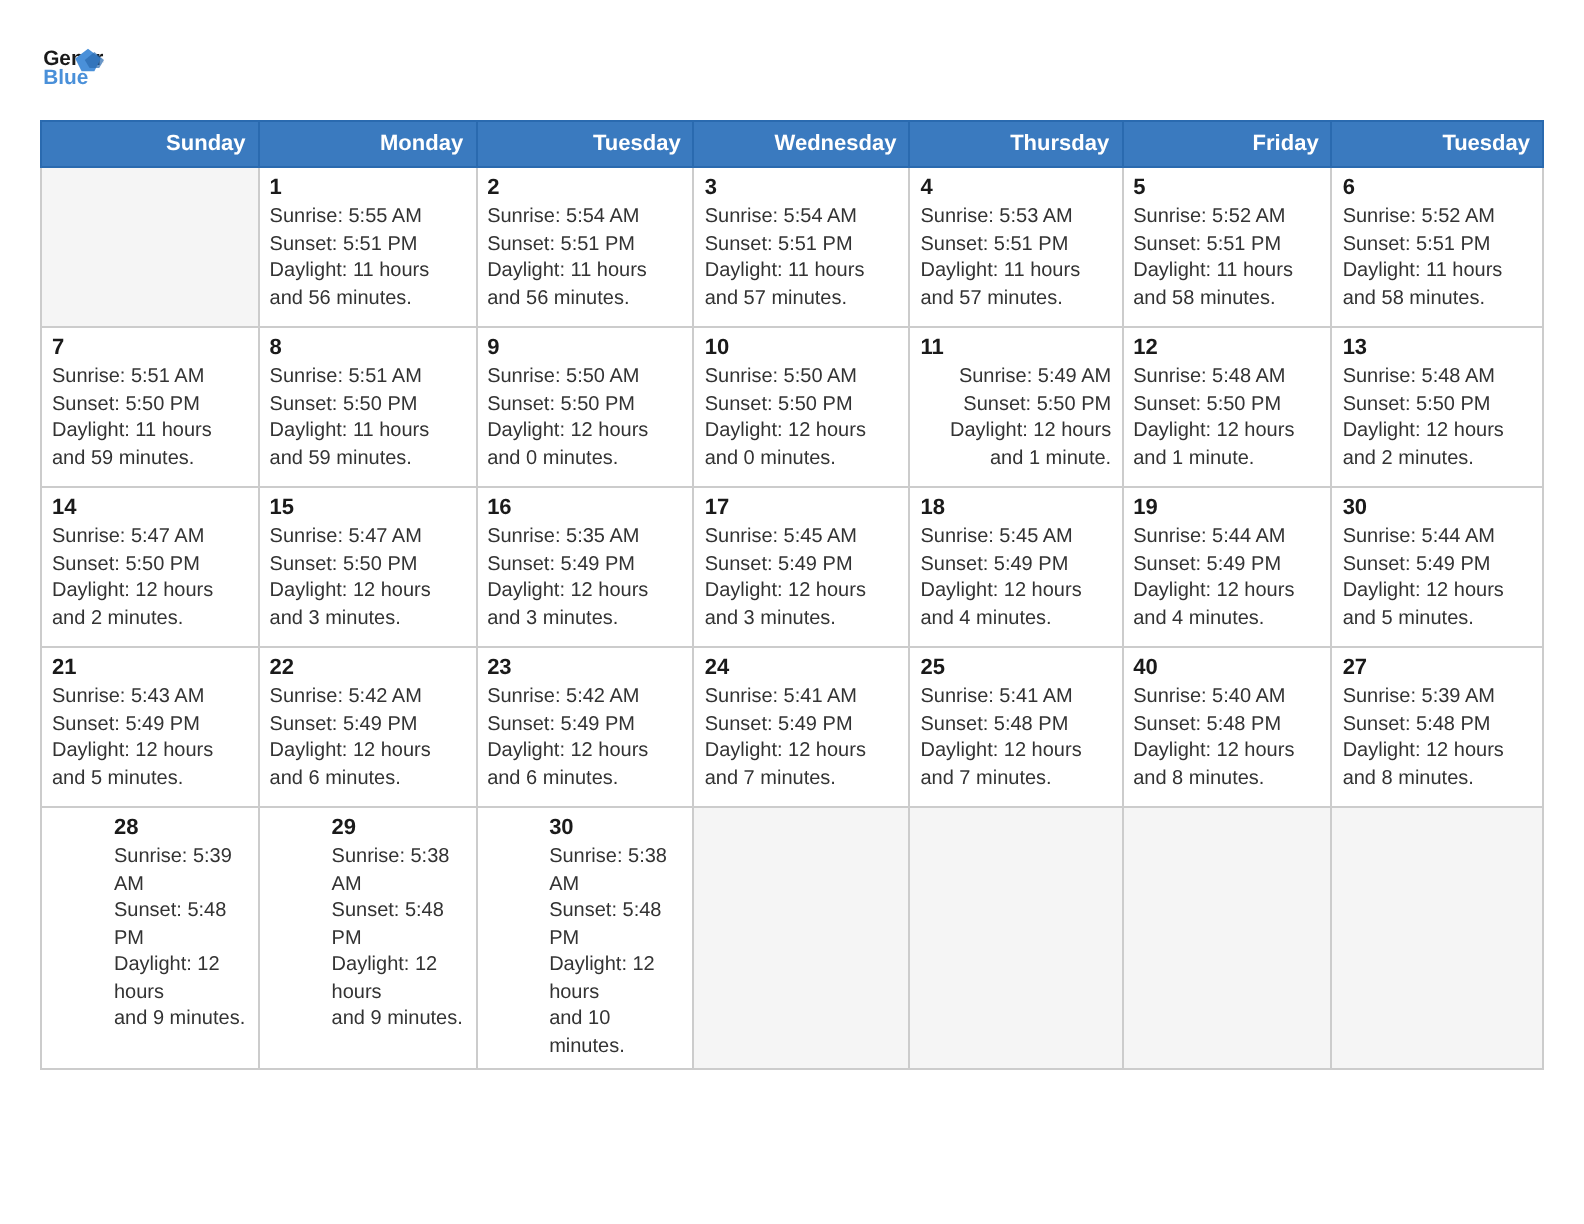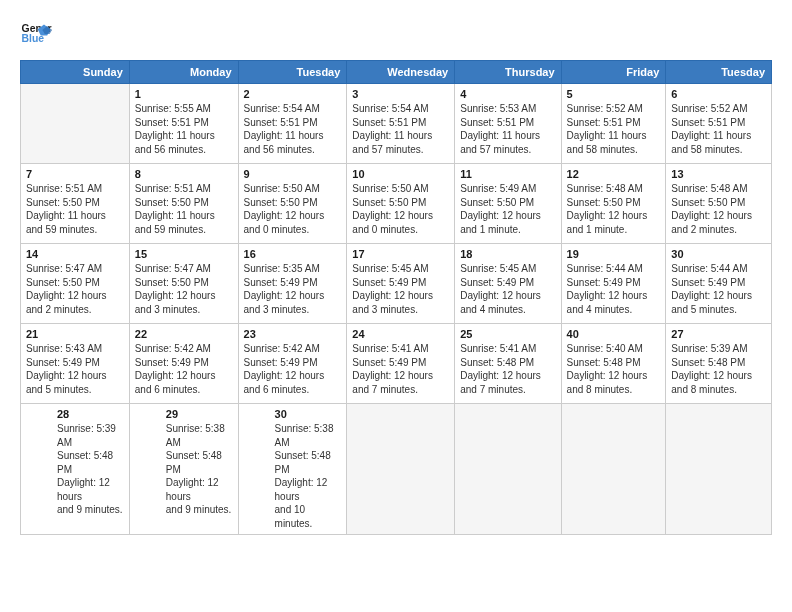--- a/index.html
+++ b/index.html
@@ -191,21 +191,21 @@
           </td>
           <td>
             <span class="day-num">10</span>
             <div class="day-info" style="white-space: pre-line;">Sunrise: 5:50 AM
 Sunset: 5:50 PM
 Daylight: 12 hours
 and 0 minutes.</div>
           </td>
           <td>
             <span class="day-num">11</span>
-            <div class="day-info" style="white-space: pre-line;">Sunrise: 5:49 AM
+            <div class="day-info" style="white-space: pre-line; text-align: right;">Sunrise: 5:49 AM
 Sunset: 5:50 PM
 Daylight: 12 hours
 and 1 minute.</div>
           </td>
           <td>
             <span class="day-num">12</span>
             <div class="day-info" style="white-space: pre-line;">Sunrise: 5:48 AM
 Sunset: 5:50 PM
 Daylight: 12 hours
 and 1 minute.</div>

